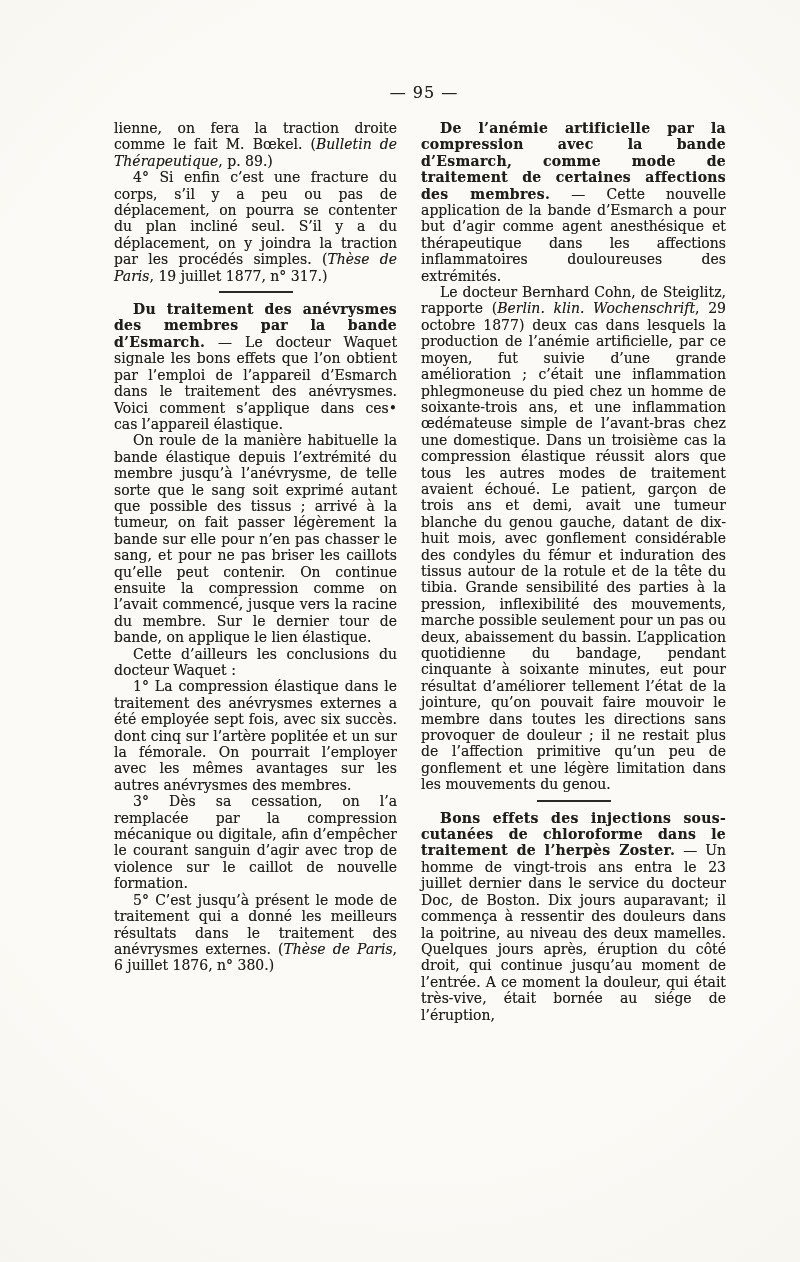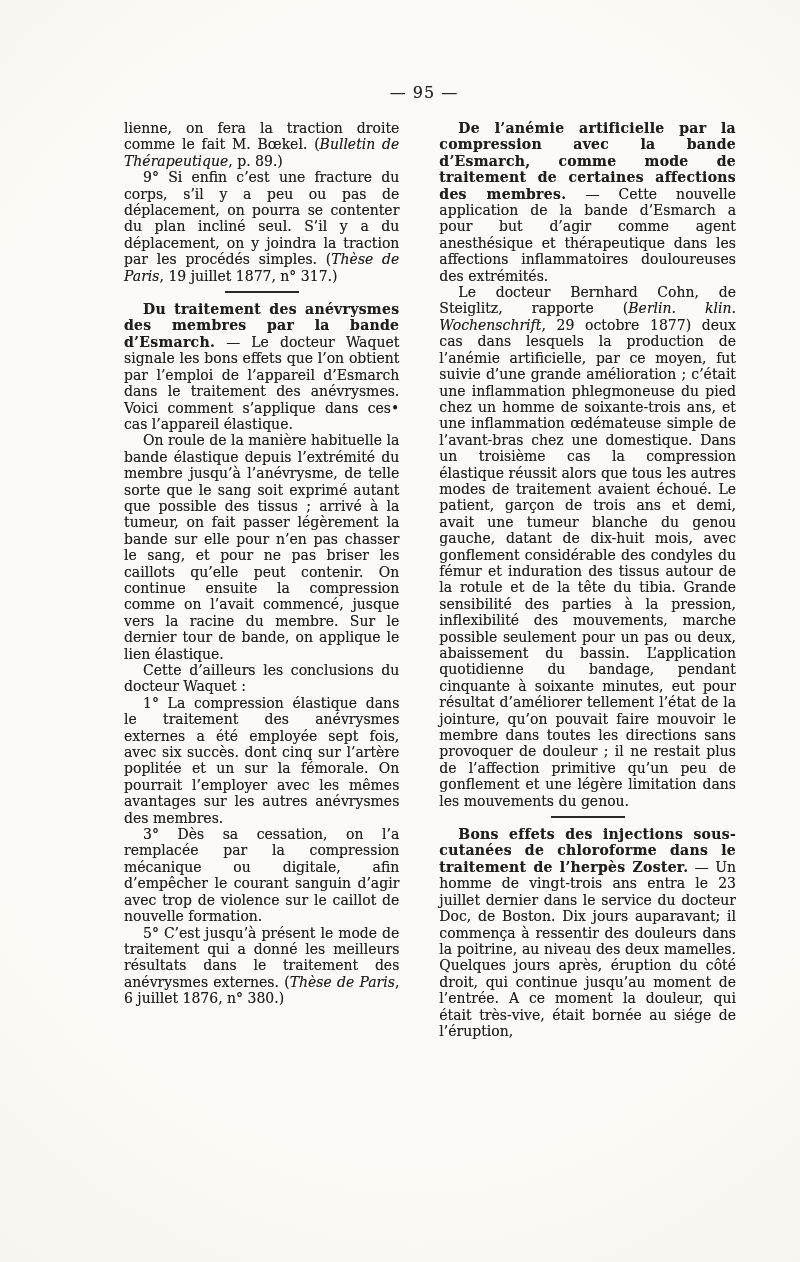--- a/index.html
+++ b/index.html
@@ -28,24 +28,24 @@
     text-align: center;
     font-size: 16px;
     letter-spacing: 1px;
     color: #23221f;
     text-shadow: 0 0 0.6px rgba(35, 33, 30, 0.5);
     margin-left: 28px;
   }
   .columns {
     position: absolute;
     top: 120px;
-    left: 124px;
+    left: 114px;
     width: 612px;
     display: flex;
-    gap: 40px;
+    gap: 24px;
     align-items: flex-start;
   }
   .col {
     color: #201e1b;
     font-size: 14px;
     line-height: 16.4px;
     text-align: justify;
     hyphens: auto;
     -webkit-hyphens: auto;
     text-shadow: 0 0 0.6px rgba(32, 30, 27, 0.55);
@@ -68,21 +68,21 @@
   }
 </style>
 </head>
 <body>
 
 <div class="page">
   <div class="page-number">— 95 —</div>
   <div class="columns">
     <div class="col col-left">
         <p class="para"><span>lienne, on fera la traction droite comme le fait M. Bœkel. (</span><span class="i">Bulletin de Thérapeutique</span><span>, p. 89.)</span></p>
-        <p class="para indent"><span>9° Si enfin c’est une fracture du corps, s’il y a peu ou pas de déplacement, on pourra se contenter du plan incliné seul. S’il y a du déplacement, on y joindra la traction par les procédés simples. (</span><span class="i">Thèse de Paris</span><span>, 19 juillet 1877, n° 317.)</span></p>
+        <p class="para indent"><span>4° Si enfin c’est une fracture du corps, s’il y a peu ou pas de déplacement, on pourra se contenter du plan incliné seul. S’il y a du déplacement, on y joindra la traction par les procédés simples. (</span><span class="i">Thèse de Paris</span><span>, 19 juillet 1877, n° 317.)</span></p>
         <div class="rule"></div>
         <p class="para indent"><span class="b">Du traitement des anévrysmes des membres par la bande d’Esmarch.</span><span> — Le docteur Waquet signale les bons effets que l’on obtient par l’emploi de l’appareil d’Esmarch dans le traitement des anévrysmes. Voici comment s’applique dans ces• cas l’appareil élastique.</span></p>
         <p class="para indent"><span>On roule de la manière habituelle la bande élastique depuis l’extrémité du membre jusqu’à l’anévrysme, de telle sorte que le sang soit exprimé autant que possible des tissus ; arrivé à la tumeur, on fait passer légèrement la bande sur elle pour n’en pas chasser le sang, et pour ne pas briser les caillots qu’elle peut contenir. On continue ensuite la compression comme on l’avait commencé, jusque vers la racine du membre. Sur le dernier tour de bande, on applique le lien élastique.</span></p>
         <p class="para indent"><span>Cette d’ailleurs les conclusions du docteur Waquet :</span></p>
         <p class="para indent"><span>1° La compression élastique dans le traitement des anévrysmes externes a été employée sept fois, avec six succès. dont cinq sur l’artère poplitée et un sur la fémorale. On pourrait l’employer avec les mêmes avantages sur les autres anévrysmes des membres.</span></p>
         <p class="para indent"><span>3° Dès sa cessation, on l’a remplacée par la compression mécanique ou digitale, afin d’empêcher le courant sanguin d’agir avec trop de violence sur le caillot de nouvelle formation.</span></p>
         <p class="para indent"><span>5° C’est jusqu’à présent le mode de traitement qui a donné les meilleurs résultats dans le traitement des anévrysmes externes. (</span><span class="i">Thèse de Paris</span><span>, 6 juillet 1876, n° 380.)</span></p>
       </div>
     <div class="col col-right">
         <p class="para indent"><span class="b">De l’anémie artificielle par la compression avec la bande d’Esmarch, comme mode de traitement de certaines affections des membres.</span><span> — Cette nouvelle application de la bande d’Esmarch a pour but d’agir comme agent anesthésique et thérapeutique dans les affections inflammatoires douloureuses des extrémités.</span></p>

